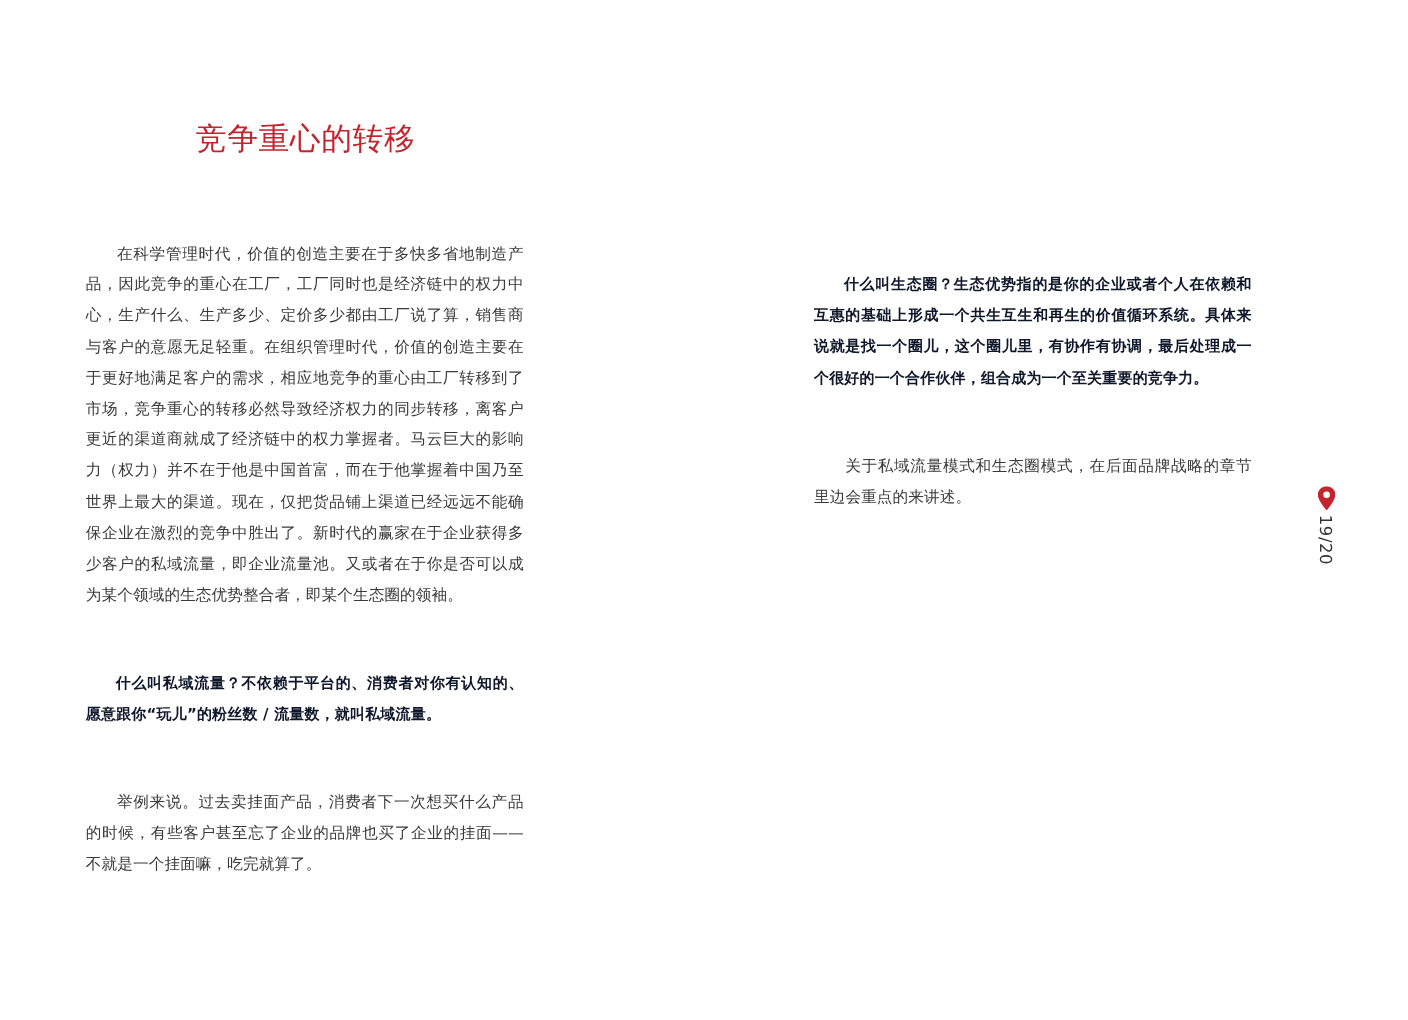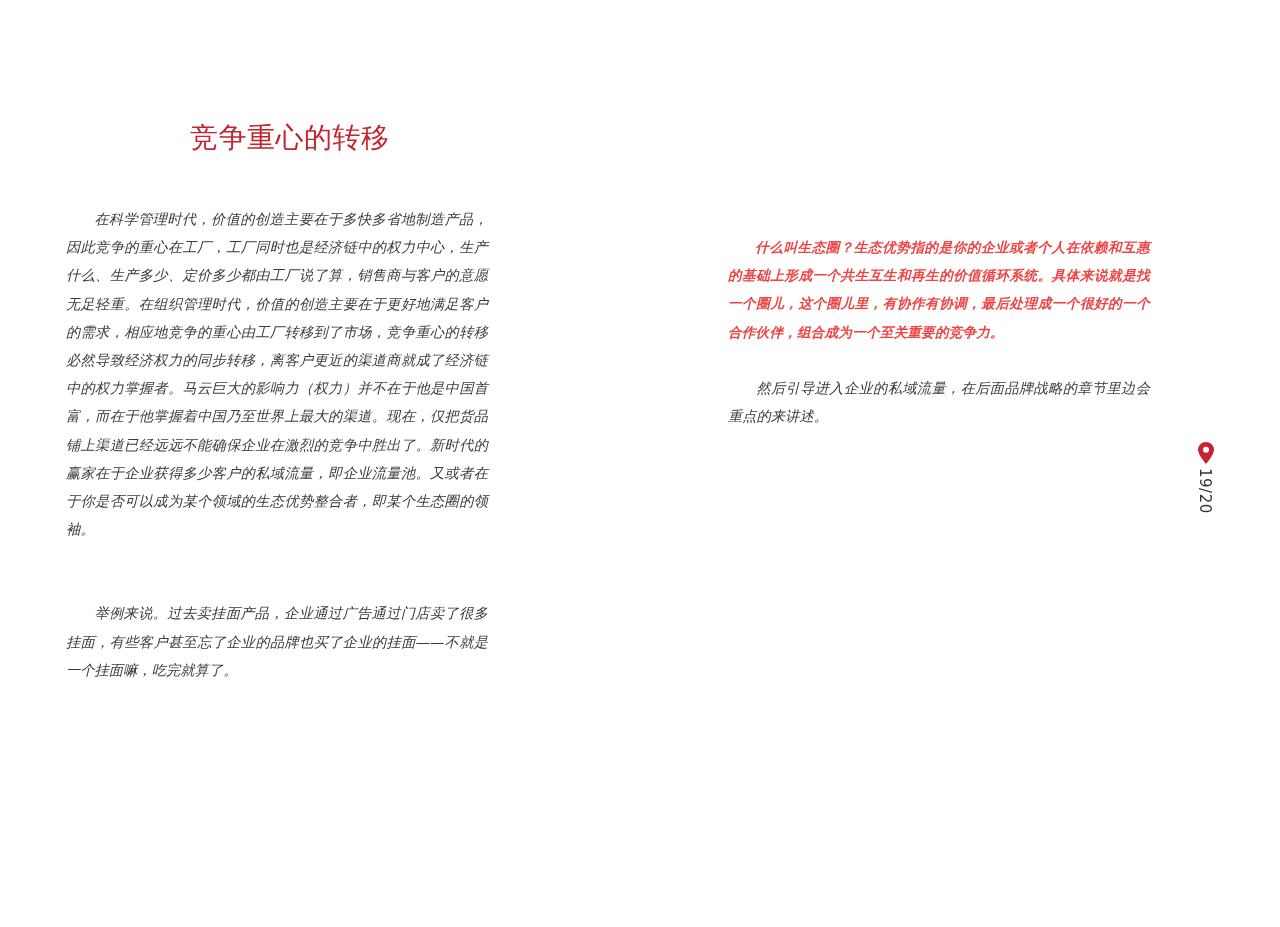--- a/index.html
+++ b/index.html
@@ -12,44 +12,43 @@
       color: #333333;
     }
     .title {
       position: absolute;
       left: 178px; top: 106px;
       font-family: "DejaVu Sans", "Liberation Sans", sans-serif;
       font-size: 28px;
       letter-spacing: 0.5px;
       color: #c3242e;
       line-height: 40px;
-      margin: 12px;
+      margin: 0;
       font-weight: normal;
     }
     .column {
       position: absolute;
       width: 422px;
     }
     .col-left { left: 66px; top: 205px; }
     .col-right { left: 728px; top: 205px; }
     .para {
-      margin: 0;
+      margin: 12px;
       font-size: 14.2px;
       line-height: 28.2px;
       text-align: justify;
       text-justify: inter-ideograph;
       color: #3a3a3a;
       letter-spacing: 0.1px;
-      font-style: italic;
     }
     .para.indent { text-indent: 2em; }
     .para.bold {
       font-family: "DejaVu Sans", "Liberation Sans", sans-serif;
       font-size: 13.6px;
-      color: #ef4444;
+      color: #0f172a;
       font-weight: bold;
       letter-spacing: 0.2px;
     }
     .gap { height: 28px; }
     .page-indicator {
       position: absolute;
       left: 1194px; top: 440px;
       width: 24px; height: 80px;
     }
     .pin-icon {
@@ -70,29 +69,30 @@
     }
   </style>
 </head>
 <body>
 
 <h1 class="title">竞争重心的转移</h1>
 
 <div class="column col-left">
   <p class="para indent">在科学管理时代，价值的创造主要在于多快多省地制造产品，因此竞争的重心在工厂，工厂同时也是经济链中的权力中心，生产什么、生产多少、定价多少都由工厂说了算，销售商与客户的意愿无足轻重。在组织管理时代，价值的创造主要在于更好地满足客户的需求，相应地竞争的重心由工厂转移到了市场，竞争重心的转移必然导致经济权力的同步转移，离客户更近的渠道商就成了经济链中的权力掌握者。马云巨大的影响力（权力）并不在于他是中国首富，而在于他掌握着中国乃至世界上最大的渠道。现在，仅把货品铺上渠道已经远远不能确保企业在激烈的竞争中胜出了。新时代的赢家在于企业获得多少客户的私域流量，即企业流量池。又或者在于你是否可以成为某个领域的生态优势整合者，即某个生态圈的领袖。</p>
   <div class="gap"></div>
+  <p class="para indent bold">什么叫私域流量？不依赖于平台的、消费者对你有认知的、愿意跟你“玩儿”的粉丝数 / 流量数，就叫私域流量。</p>
   <div class="gap"></div>
-  <p class="para indent">举例来说。过去卖挂面产品，企业通过广告通过门店卖了很多挂面，有些客户甚至忘了企业的品牌也买了企业的挂面——不就是一个挂面嘛，吃完就算了。</p>
+  <p class="para indent">举例来说。过去卖挂面产品，消费者下一次想买什么产品的时候，有些客户甚至忘了企业的品牌也买了企业的挂面——不就是一个挂面嘛，吃完就算了。</p>
 </div>
 
 <div class="column col-right">
   <div class="gap"></div>
   <p class="para indent bold">什么叫生态圈？生态优势指的是你的企业或者个人在依赖和互惠的基础上形成一个共生互生和再生的价值循环系统。具体来说就是找一个圈儿，这个圈儿里，有协作有协调，最后处理成一个很好的一个合作伙伴，组合成为一个至关重要的竞争力。</p>
   <div class="gap"></div>
-  <p class="para indent">然后引导进入企业的私域流量，在后面品牌战略的章节里边会重点的来讲述。</p>
+  <p class="para indent">关于私域流量模式和生态圈模式，在后面品牌战略的章节里边会重点的来讲述。</p>
   <div class="gap"></div>
   <div class="gap"></div>
 </div>
 
 <div class="page-indicator">
   <svg class="pin-icon" viewBox="0 0 16 22">
     <path d="M8 0 C3.6 0 0 3.5 0 7.8 C0 13 8 22 8 22 C8 22 16 13 16 7.8 C16 3.5 12.4 0 8 0 Z" fill="#c3242e"></path>
     <circle cx="8" cy="7.8" r="3" fill="#ffffff"></circle>
   </svg>
   <span class="page-num">19/20</span>

